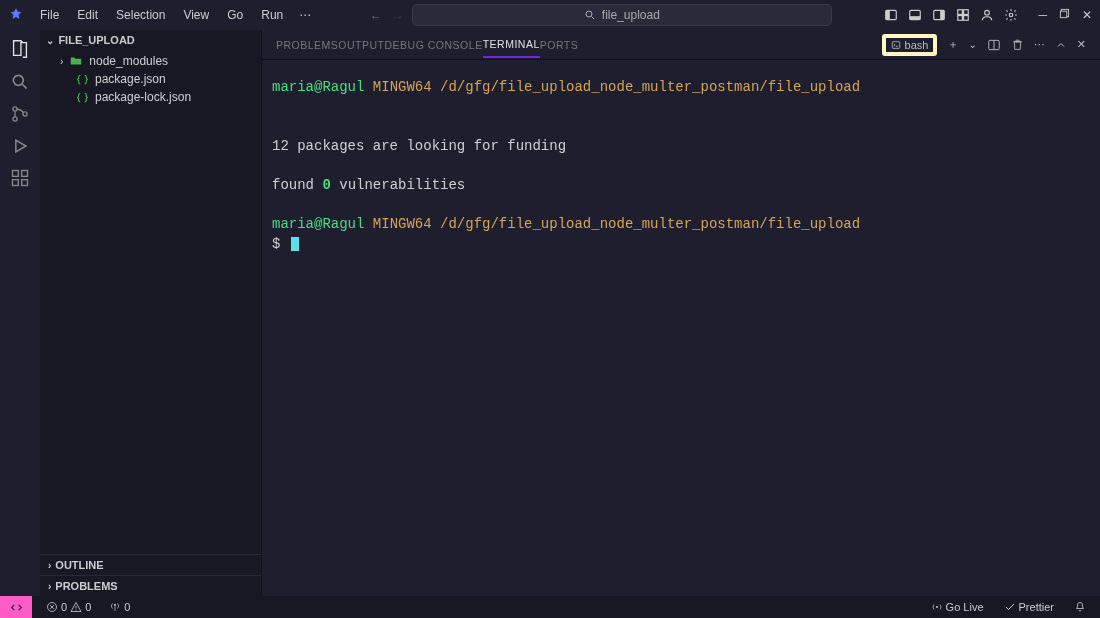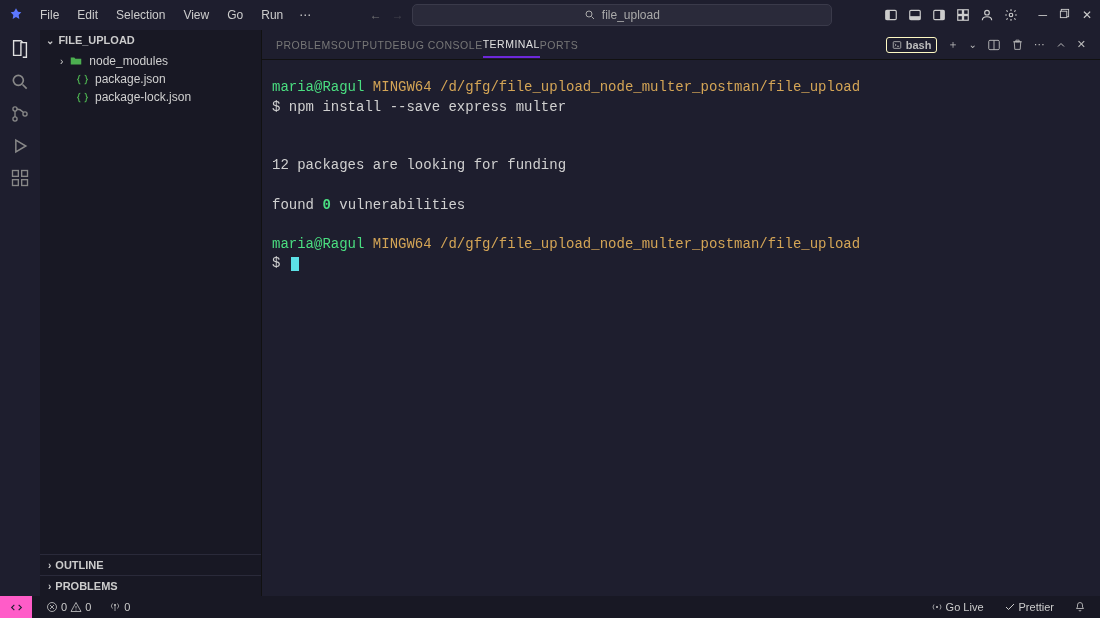--- a/index.html
+++ b/index.html
@@ -146,24 +146,23 @@
     display: flex;
     align-items: center;
     gap: 10px;
     color: #bbb;
     font-size: 11px;
   }
   .shell-badge {
     display: flex;
     align-items: center;
     gap: 4px;
-    border: 1px solid #fef9c3;
+    border: 4px solid #fef9c3;
     border-radius: 3px;
     padding: 1px 5px;
-    font-weight: bold;
   }
 
   .terminal {
     flex: 1;
     padding: 18px 10px 10px 10px;
     font-family: 'Consolas', 'Courier New', monospace;
     font-size: 14px;
     line-height: 1.4;
     color: #cccccc;
     overflow: auto;
@@ -413,25 +412,20 @@
     </div>
 
     <div class="terminal">
       <div>
         <span class="t-green">maria@Ragul</span>
         <span> </span>
         <span class="t-yellow">MINGW64</span>
         <span> </span>
         <span class="t-path">/d/gfg/file_upload_node_multer_postman/file_upload</span>
       </div>
-      <div>
-        <span class="t-white">$</span>
-        <span> </span>
-        <span class="t-white">npm install --save express multer</span>
-      </div>
       <div>&nbsp;</div>
       <div>&nbsp;</div>
       <div class="t-white">12 packages are looking for funding</div>
       <div>&nbsp;</div>
       <div>
         <span class="t-white">found </span><span class="t-brightgreen">0</span><span class="t-white"> vulnerabilities</span>
       </div>
       <div>&nbsp;</div>
       <div>
         <span class="t-green">maria@Ragul</span>

